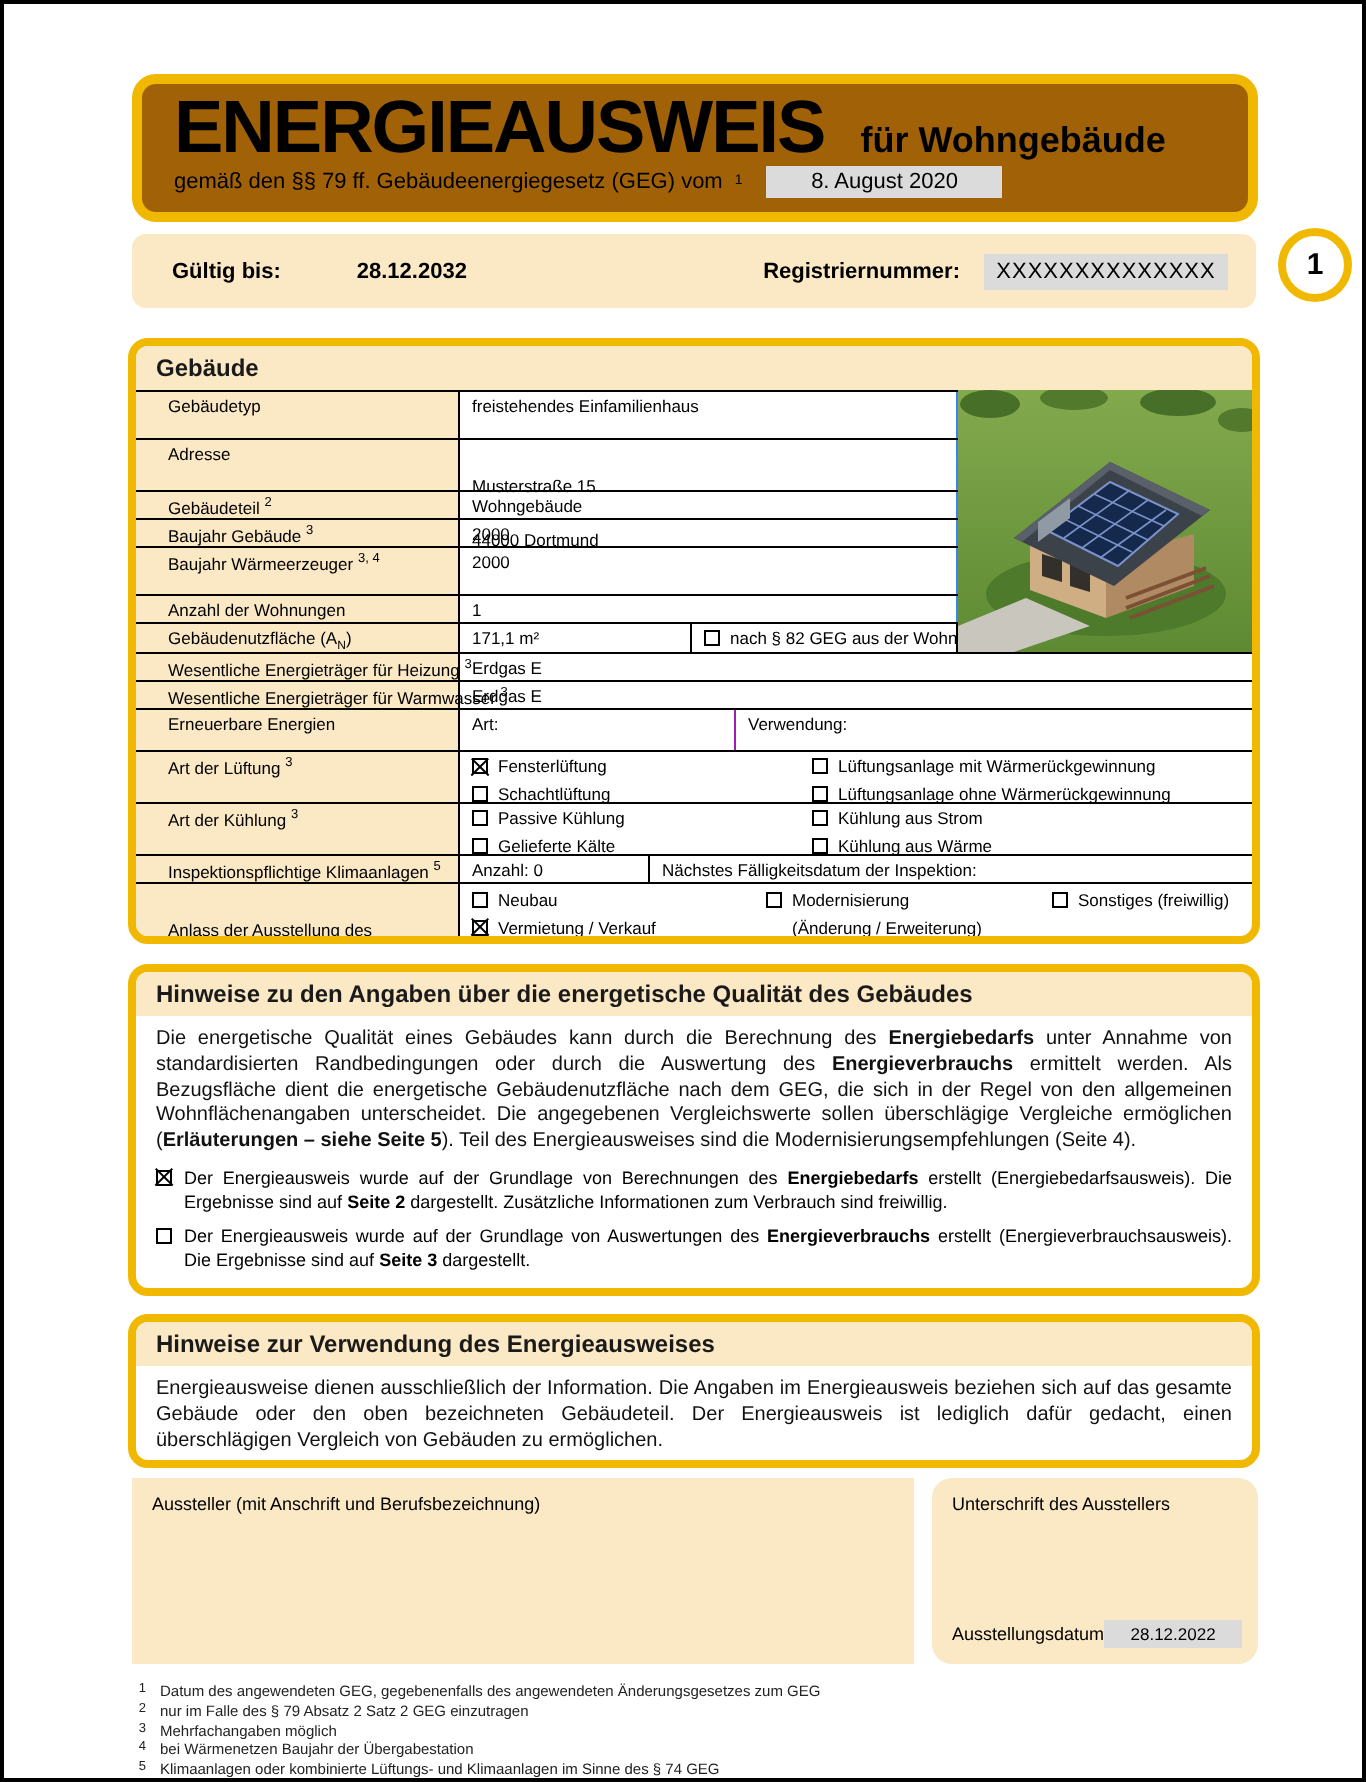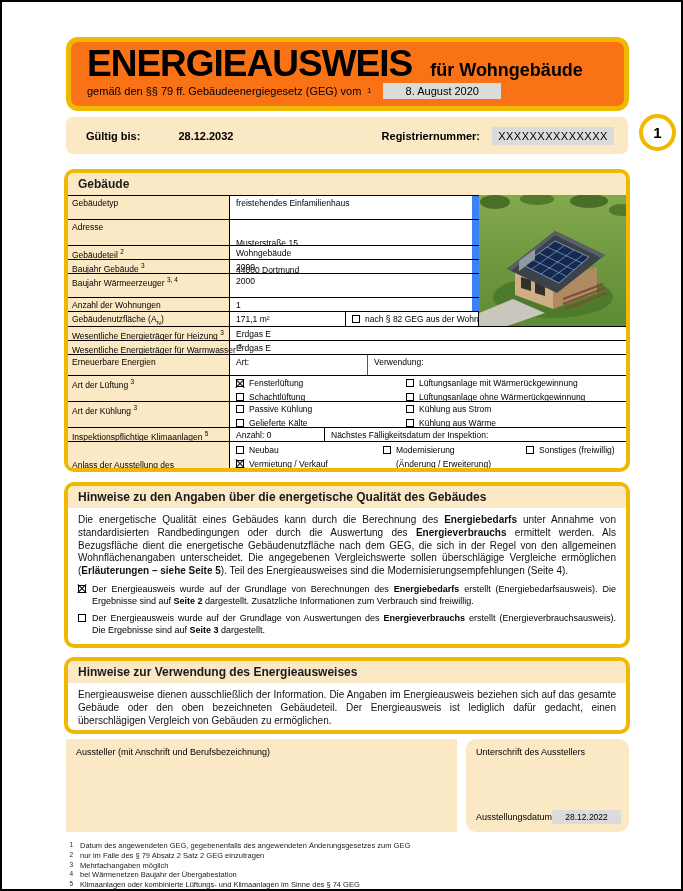--- a/index.html
+++ b/index.html
@@ -9,21 +9,21 @@
   }
   html,body{margin:0;padding:0;background:#fff;}
   .page{
     position:relative;width:683px;height:891px;box-sizing:border-box;
     border:2px solid #000;background:#fff;overflow:hidden;
     font-family:"Liberation Sans","DejaVu Sans",sans-serif;color:#000;
   }
   
   .header-box{
     position:absolute;left:64px;top:35px;width:563px;height:74px;box-sizing:border-box;
-    border:5px solid var(--yellow);border-radius:12px;padding:2px 14px 0 16px;background:#f97316;
+    border:5px solid var(--yellow);border-radius:12px;padding:2px 14px 0 16px;background:#a16207;
   }
   .title-row{display:flex;align-items:baseline;gap:18px;}
   .app-title{font-size:37px;font-weight:bold;letter-spacing:-1px;line-height:1.1;white-space:nowrap;}
   .title-suffix{font-size:18px;font-weight:bold;white-space:nowrap;}
   .law-line{font-size:11px;display:flex;align-items:center;gap:4px;margin-top:-2px;}
   .law-line sup{font-size:7px;margin-left:2px;}
   .gray-field{background:var(--gray);display:inline-block;text-align:center;}
   .law-date{width:118px;padding:2px 0;font-size:11px;margin-left:8px;}
   
   .validity-bar{
@@ -46,24 +46,24 @@
   }
   .section-title{background:var(--beige);font-size:12px;font-weight:bold;padding:4px 10px;height:22px;box-sizing:border-box;line-height:1.2;color:#1a1a1a;}
   #sec-building{top:167px;height:303px;}
   #sec-quality{top:480px;height:166px;}
   #sec-usage{top:655px;height:77px;}
   
   .btable{position:relative;font-size:8.5px;line-height:1.25;}
   .photo{position:absolute;top:0;left:411px;width:147px;height:131px;z-index:5;}
   .photo svg{display:block;}
   .trow{display:flex;border-top:1px solid #000;box-sizing:border-box;align-items:stretch;}
-  .tlabel{width:162px;min-width:162px;box-sizing:border-box;background:var(--beige);border-right:1px solid #000;padding:2px 4px 0;white-space:nowrap;overflow:visible;}
+  .tlabel{width:162px;min-width:162px;box-sizing:border-box;background:var(--beige);border-right:1px solid #000;padding:2px 16px 0;white-space:nowrap;overflow:visible;}
   .tlabel sup,.tval sup{font-size:6.5px;}
   .tval{padding:2px 6px 0;box-sizing:border-box;flex:1;}
-  .short .tval{width:249px;min-width:249px;max-width:249px;border-right:7px solid #3b82f6;flex:none;}
+  .short .tval{width:249px;min-width:249px;max-width:249px;border-right:1px solid #3b82f6;flex:none;}
   .cell{box-sizing:border-box;padding:2px 6px 0;border-right:1px solid #000;}
   .cell.last{border-right:none;}
   .split{display:flex;padding:0;}
   .subcol{box-sizing:border-box;padding:2px 6px 0;}
   .optstack{display:flex;flex-direction:column;gap:3px;padding-top:2px;}
   .opt{display:inline-flex;align-items:center;gap:5px;white-space:nowrap;}
   .cb{position:relative;display:inline-block;width:8px;height:8px;box-sizing:border-box;border:1px solid #000;background:#fff;flex-shrink:0;}
   .cb.checked::before,.cb.checked::after{content:"";position:absolute;left:-3px;top:2.5px;width:12px;height:1.3px;background:#000;}
   .cb.checked::before{transform:rotate(45deg);}
   .cb.checked::after{transform:rotate(-45deg);}

